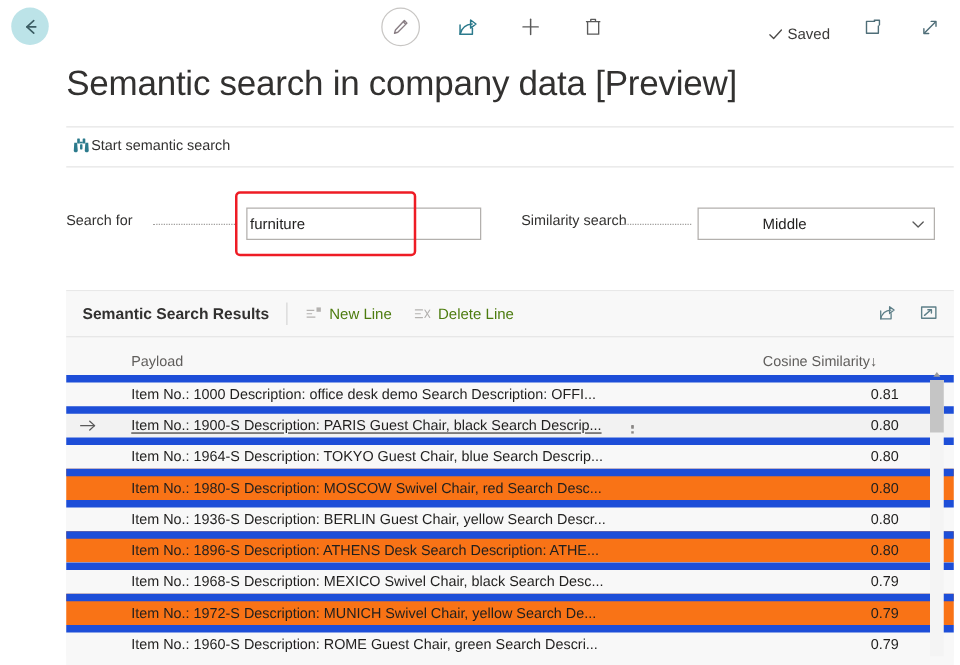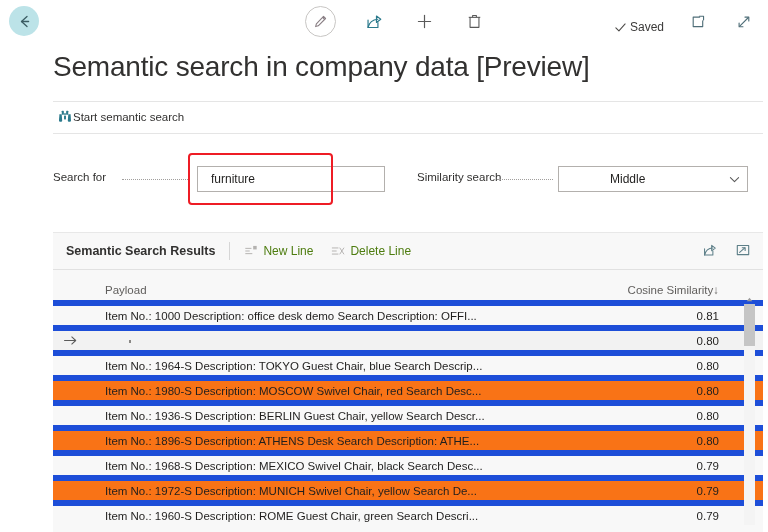--- a/index.html
+++ b/index.html
@@ -157,21 +157,21 @@
   .dotfill.d1 { left: 122px; width: 66px; }
   .dotfill.d2 { left: 497px; width: 56px; }
 
   .txtbox {
     position: absolute;
     border: 1px solid #b3b0ad;
     background: #ffffff;
     height: 26px;
     font-size: 12px;
     color: #201f1e;
-    padding: 0 13px;
+    padding: 0 2px;
     line-height: 24px;
     font-family: "Liberation Sans", sans-serif;
     outline: none;
   }
   .txtbox.search-for {
     left: 197px;
     top: 0;
     width: 188px;
   }
 
@@ -285,21 +285,21 @@
     padding: 0 0 4px 0;
   }
   .th-payload {
     flex: 1;
     padding-left: 52px;
     font-size: 11.5px;
     color: #605e5c;
   }
   .th-cos {
     width: 170px;
-    text-align: right;
+    text-align: center;
     padding-right: 44px;
     font-size: 11.5px;
     color: #605e5c;
     white-space: nowrap;
     cursor: pointer;
   }
 
   .row {
     display: flex;
     align-items: center;
@@ -592,20 +592,21 @@
           <div class="row selected">
             <div class="cell-ind">
               <svg width="15" height="13" viewBox="0 0 16 14" aria-hidden="true">
                 <g fill="none" stroke="#5a5a5a" stroke-width="1.15" stroke-linecap="round" stroke-linejoin="round">
                   <path d="M1.6 7 L13.4 7"></path>
                   <path d="M9.4 3.2 L13.6 7 L9.4 10.8"></path>
                 </g>
               </svg>
             </div>
             <div class="cell-payload">
+              <span class="ptxt">Item No.: 1900-S Description: PARIS Guest Chair, black Search Descrip...</span>
               <div class="kebab">
                 <span class="kebab-wrap">
                   <span></span>
                   <span></span>
                 </span>
               </div>
             </div>
             <div class="cell-cos">0.80</div>
           </div>
           <div class="row">

